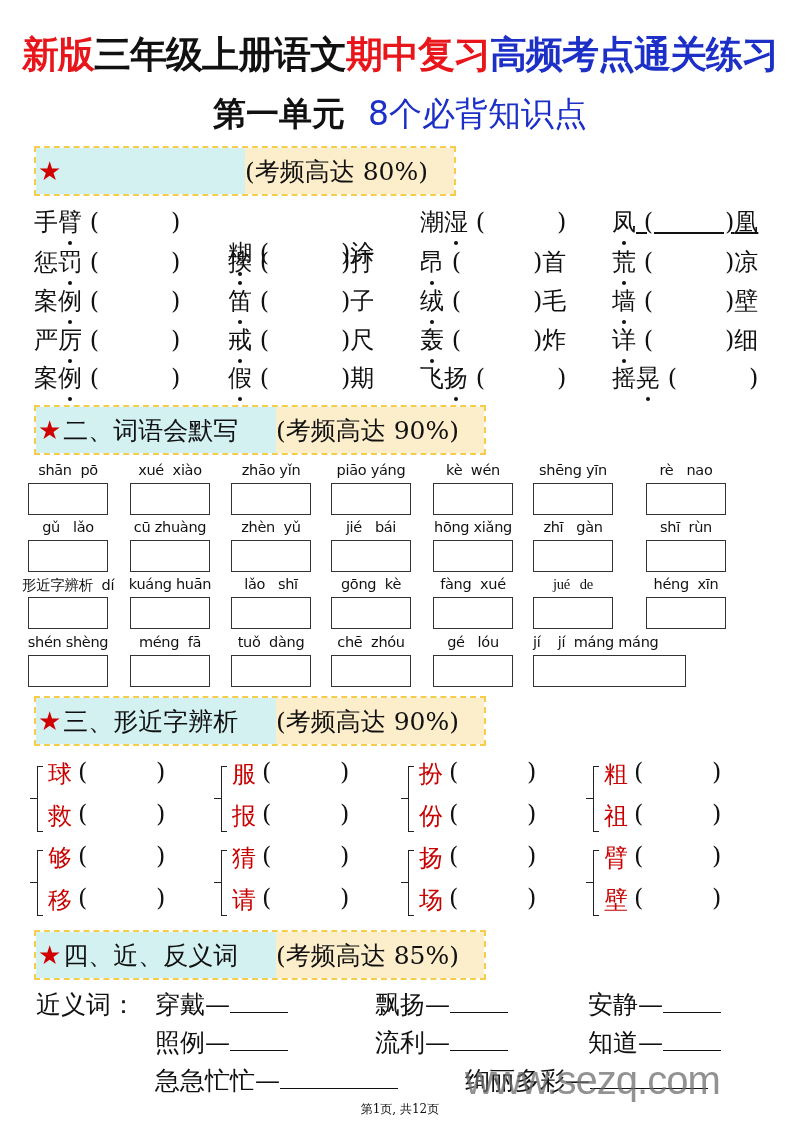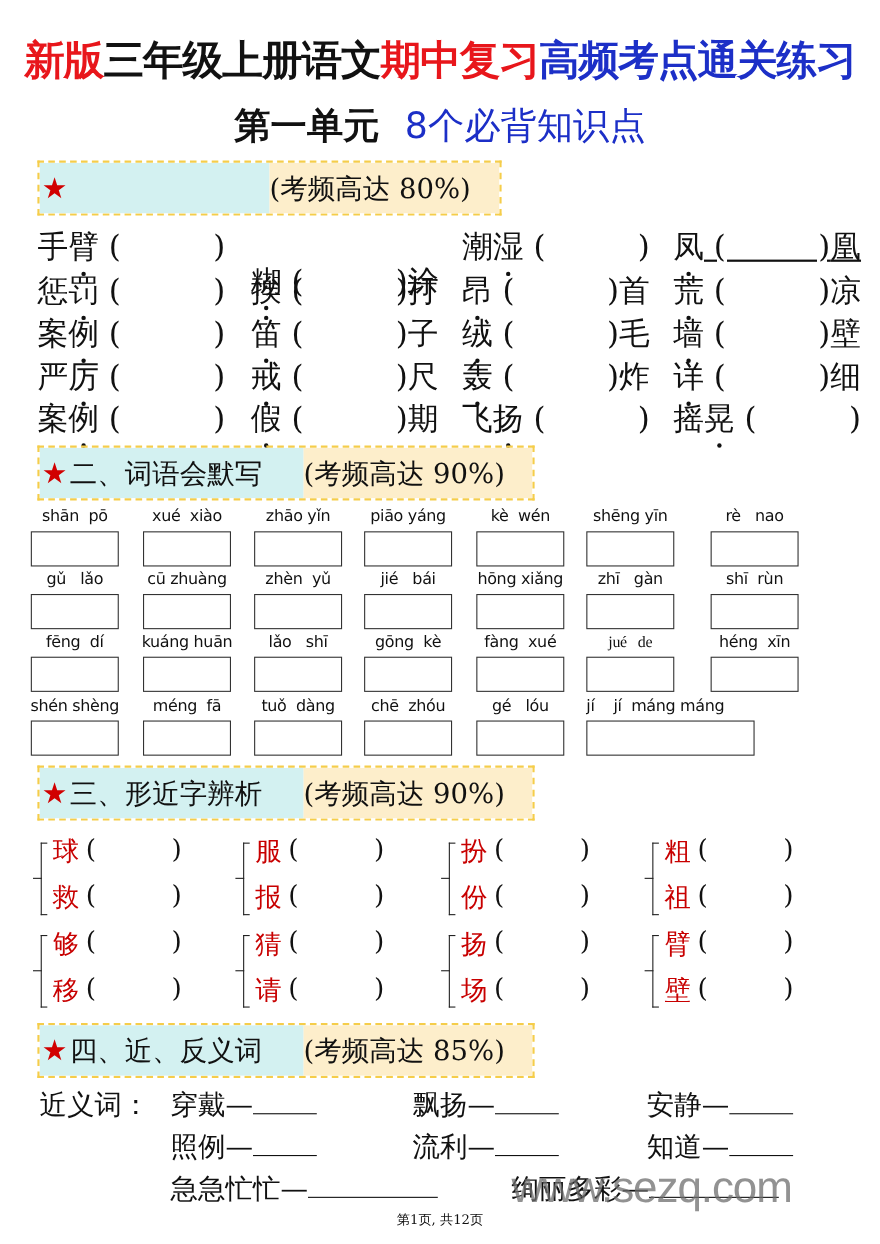--- a/index.html
+++ b/index.html
@@ -8,21 +8,21 @@
   .abs { position: absolute; }
   .title { top: 30px; left: 0; width: 800px; text-align: center; font-size: 37px; font-weight: bold;
            font-family: "DejaVu Sans", sans-serif; letter-spacing: -1px; white-space: nowrap; }
   .subtitle { top: 92px; left: 0; width: 800px; text-align: center; font-size: 33px; font-weight: bold;
               font-family: "DejaVu Sans", sans-serif; white-space: nowrap; }
   .sec-head { height: 50px; border: 2px dashed #f5cd4a; display: flex; align-items: center;
               box-sizing: border-box; font-size: 25px; overflow: hidden; white-space: nowrap; }
   .sec-head .left { background: #d3f1f1; height: 100%; display: flex; align-items: center; padding-left: 2px; }
   .sec-head .right { background: #fdeecb; height: 100%; display: flex; align-items: center; flex: 1; padding-right: 4px; }
   .star { color: #d10000; font-size: 26px; margin-right: 2px; }
-  .py-row { font-size: 28px; white-space: nowrap; }
+  .py-row { font-size: 24px; white-space: nowrap; }
   .dot { position: relative; display: inline-block; }
   .dot::after { content: ""; position: absolute; left: 50%; bottom: -7px; width: 4px; height: 4px;
                 margin-left: -2px; border-radius: 50%; background: #111; }
   .pinyin { font-family: "DejaVu Sans", sans-serif; font-size: 14.5px; text-align: center; width: 92px;
             position: absolute; white-space: nowrap; letter-spacing: -0.3px; }
   .box { position: absolute; border: 1.5px solid #333; height: 32px; box-sizing: border-box; background:#fff; }
   .pair { position: absolute; width: 150px; height: 84px; }
   .bracket { position: absolute; left: 0; top: 8px; width: 14px; height: 66px; }
   .bracket .vert { position: absolute; left: 7px; top: 0; width: 6px; height: 66px;
                    border-left: 1.5px solid #222; border-top: 1.5px solid #222; border-bottom: 1.5px solid #222; box-sizing: border-box; }
@@ -111,21 +111,21 @@
     <div class="pinyin" style="left: 225px; top: 519px; width: 92px; white-space: pre;">zhèn  yǔ</div>
     <div class="box" style="left: 231px; top: 540px; width: 80px;"></div>
     <div class="pinyin" style="left: 325px; top: 519px; width: 92px; white-space: pre;">jié   bái</div>
     <div class="box" style="left: 331px; top: 540px; width: 80px;"></div>
     <div class="pinyin" style="left: 427px; top: 519px; width: 92px; white-space: pre;">hōng xiǎng</div>
     <div class="box" style="left: 433px; top: 540px; width: 80px;"></div>
     <div class="pinyin" style="left: 527px; top: 519px; width: 92px; white-space: pre;">zhī   gàn</div>
     <div class="box" style="left: 533px; top: 540px; width: 80px;"></div>
     <div class="pinyin" style="left: 640px; top: 519px; width: 92px; white-space: pre;">shī  rùn</div>
     <div class="box" style="left: 646px; top: 540px; width: 80px;"></div>
-    <div class="pinyin" style="left: 22px; top: 576px; width: 92px; white-space: pre;">fēng  dí</div>
+    <div class="pinyin" style="left: 22px; top: 576px; width: 92px; white-space: pre;">形近字辨析  dí</div>
     <div class="box" style="left: 28px; top: 597px; width: 80px;"></div>
     <div class="pinyin" style="left: 124px; top: 576px; width: 92px; white-space: pre;">kuáng huān</div>
     <div class="box" style="left: 130px; top: 597px; width: 80px;"></div>
     <div class="pinyin" style="left: 225px; top: 576px; width: 92px; white-space: pre;">lǎo   shī</div>
     <div class="box" style="left: 231px; top: 597px; width: 80px;"></div>
     <div class="pinyin" style="left: 325px; top: 576px; width: 92px; white-space: pre;">gōng  kè</div>
     <div class="box" style="left: 331px; top: 597px; width: 80px;"></div>
     <div class="pinyin" style="left: 427px; top: 576px; width: 92px; white-space: pre;">fàng  xué</div>
     <div class="box" style="left: 433px; top: 597px; width: 80px;"></div>
     <div class="pinyin" style="left: 527px; top: 576px; width: 92px; white-space: pre; font-family: Liberation Serif, serif;">jué   de</div>

